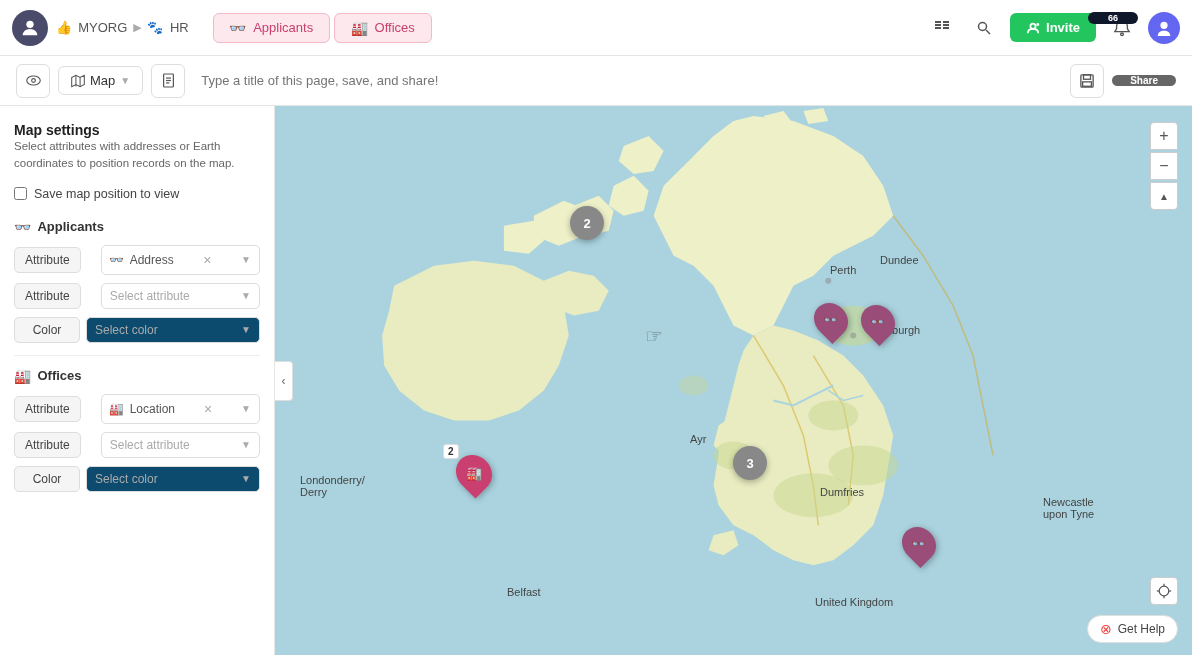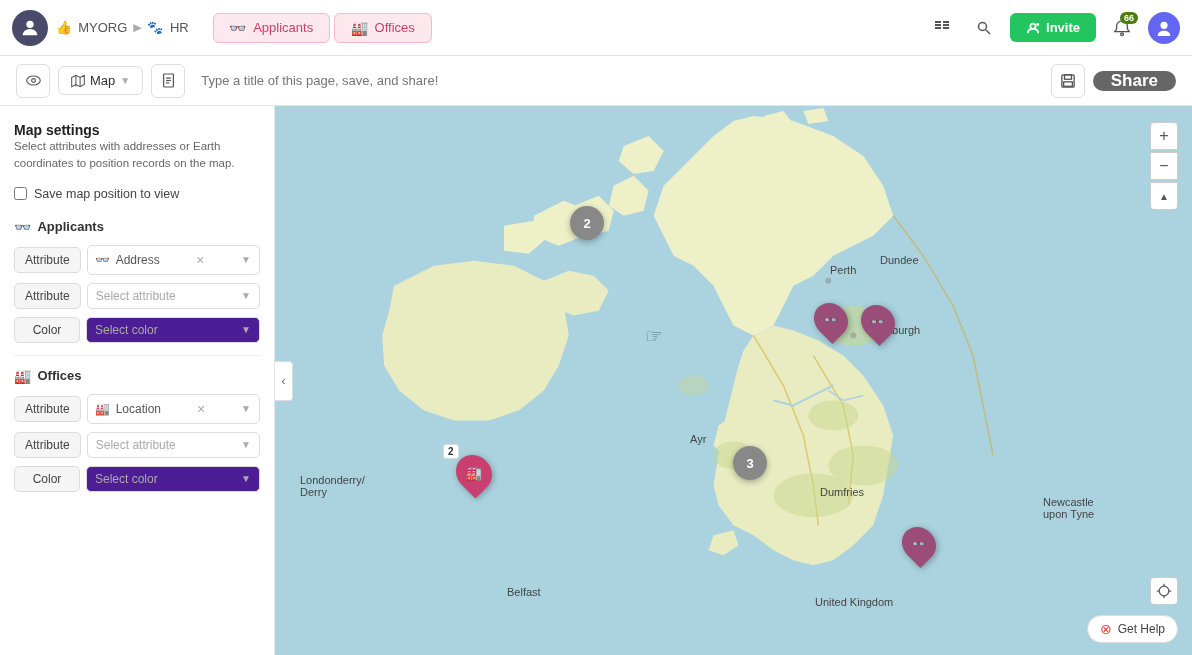--- a/index.html
+++ b/index.html
@@ -13,51 +13,51 @@
     .tab-area { display: flex; gap: 4px; margin-left: 16px; }
     .tab { display: flex; align-items: center; gap: 6px; padding: 6px 16px; border-radius: 6px; cursor: pointer; font-size: 13px; font-weight: 500; border: 1px solid transparent; }
     .tab.active-applicants { background: #fde8ed; border-color: #f5b8c8; color: #c94070; }
     .tab.active-offices { background: #fde8ed; border-color: #f5b8c8; color: #c94070; }
     .tab-icon-applicants { color: #c94070; font-size: 14px; }
     .tab-icon-offices { color: #e05050; font-size: 14px; }
     .topbar-right { margin-left: auto; display: flex; align-items: center; gap: 10px; }
     .icon-btn { width: 32px; height: 32px; border: none; background: transparent; cursor: pointer; display: flex; align-items: center; justify-content: center; color: #555; font-size: 16px; border-radius: 4px; }
     .invite-btn { background: #22c55e; color: #fff; border: none; border-radius: 6px; padding: 7px 16px; font-size: 13px; font-weight: 600; cursor: pointer; display: flex; align-items: center; gap: 6px; }
     .notif-btn { position: relative; width: 32px; height: 32px; display: flex; align-items: center; justify-content: center; cursor: pointer; }
-    .notif-badge { position: absolute; top: 0; right: 0; background: #4d7c0f; color: #fff; font-size: 9px; font-weight: 700; border-radius: 9px; padding: 1px 4px; }
+    .notif-badge { position: absolute; top: 0; right: 0; background: #0f172a; color: #fff; font-size: 9px; font-weight: 700; border-radius: 9px; padding: 1px 20px; }
     .user-avatar { width: 32px; height: 32px; border-radius: 50%; background: #6366f1; display: flex; align-items: center; justify-content: center; color: #fff; font-size: 14px; cursor: pointer; }
 
     
     .toolbar2 { display: flex; align-items: center; height: 50px; background: #fff; border-bottom: 1px solid #e5e5e5; padding: 0 16px; gap: 8px; }
     .tool-btn { width: 34px; height: 34px; border: 1px solid #ddd; background: #fff; border-radius: 6px; display: flex; align-items: center; justify-content: center; cursor: pointer; color: #555; font-size: 15px; }
     .map-dropdown-btn { display: flex; align-items: center; gap: 5px; padding: 6px 12px; border: 1px solid #ddd; background: #fff; border-radius: 6px; cursor: pointer; font-size: 13px; color: #333; }
     .title-input { flex: 1; border: none; outline: none; font-size: 13px; color: #aaa; padding: 6px 8px; }
-    .share-btn { background: #666; color: #fff; border: none; border-radius: 14px; padding: 0 18px; font-size: 17px; font-weight: 600; cursor: pointer; }
+    .share-btn { background: #666; color: #fff; border: none; border-radius: 14px; padding: 0 18px; font-size: 10px; font-weight: 600; cursor: pointer; }
 
     
     .main { display: flex; height: calc(655px - 56px - 50px); }
 
     
     .sidebar { width: 275px; background: #fff; border-right: 1px solid #e5e5e5; overflow-y: auto; padding: 16px 14px; flex-shrink: 0; }
     .sidebar-title { font-size: 14px; font-weight: 700; color: #222; margin-bottom: 0; }
     .sidebar-desc { font-size: 11.5px; color: #666; line-height: 1.5; margin-bottom: 14px; }
     .checkbox-row { display: flex; align-items: center; gap: 7px; margin-bottom: 18px; font-size: 12.5px; color: #444; }
     .section-header { display: flex; align-items: center; gap: 6px; font-size: 13px; font-weight: 600; color: #333; margin-bottom: 10px; margin-top: 4px; }
     .section-icon { font-size: 14px; }
-    .attr-row { display: flex; align-items: center; gap: 6px; margin-bottom: 8px; }
+    .attr-row { display: flex; align-items: center; gap: 20px; margin-bottom: 8px; }
     .attr-label { background: #f5f5f5; border: 1px solid #ddd; border-radius: 5px; padding: 5px 10px; font-size: 12px; color: #444; min-width: 66px; text-align: center; }
     .attr-select { flex: 1; display: flex; align-items: center; justify-content: space-between; border: 1px solid #ddd; border-radius: 5px; padding: 5px 8px; font-size: 12px; color: #555; background: #fff; cursor: pointer; gap: 4px; }
     .attr-select .attr-val { display: flex; align-items: center; gap: 5px; }
     .attr-icon { font-size: 12px; color: #c94070; }
     .attr-icon-offices { font-size: 12px; color: #e05050; }
     .remove-btn { width: 18px; height: 18px; background: transparent; border: none; cursor: pointer; color: #aaa; font-size: 14px; line-height: 1; display: flex; align-items: center; justify-content: center; }
     .chevron { color: #aaa; font-size: 10px; }
     .color-row { display: flex; align-items: flex-start; gap: 6px; margin-bottom: 8px; }
     .color-label { background: #f5f5f5; border: 1px solid #ddd; border-radius: 5px; padding: 5px 10px; font-size: 12px; color: #444; min-width: 66px; text-align: center; }
-    .color-select { flex: 1; display: flex; align-items: center; justify-content: space-between; border: 1px solid #ddd; border-radius: 5px; padding: 5px 8px; font-size: 12px; color: #aaa; background: #4c1d95; cursor: pointer; gap: 8px; }
+    .color-select { flex: 1; display: flex; align-items: center; justify-content: space-between; border: 1px solid #ddd; border-radius: 5px; padding: 5px 8px; font-size: 12px; color: #aaa; background: #0c4a6e; cursor: pointer; gap: 8px; }
     .section-divider { border: none; border-top: 1px solid #eee; margin: 12px 0; }
 
     
     .map-area { flex: 1; position: relative; overflow: hidden; background: #aad3df; }
 
     
     .map-controls { position: absolute; top: 16px; right: 14px; display: flex; flex-direction: column; gap: 2px; }
     .map-ctrl-btn { width: 28px; height: 28px; background: #fff; border: 1px solid #ccc; display: flex; align-items: center; justify-content: center; cursor: pointer; font-size: 16px; color: #555; font-weight: 300; }
     .map-ctrl-btn:first-child { border-radius: 4px 4px 0 0; }
     .map-ctrl-btn:last-child { border-radius: 0 0 4px 4px; }

